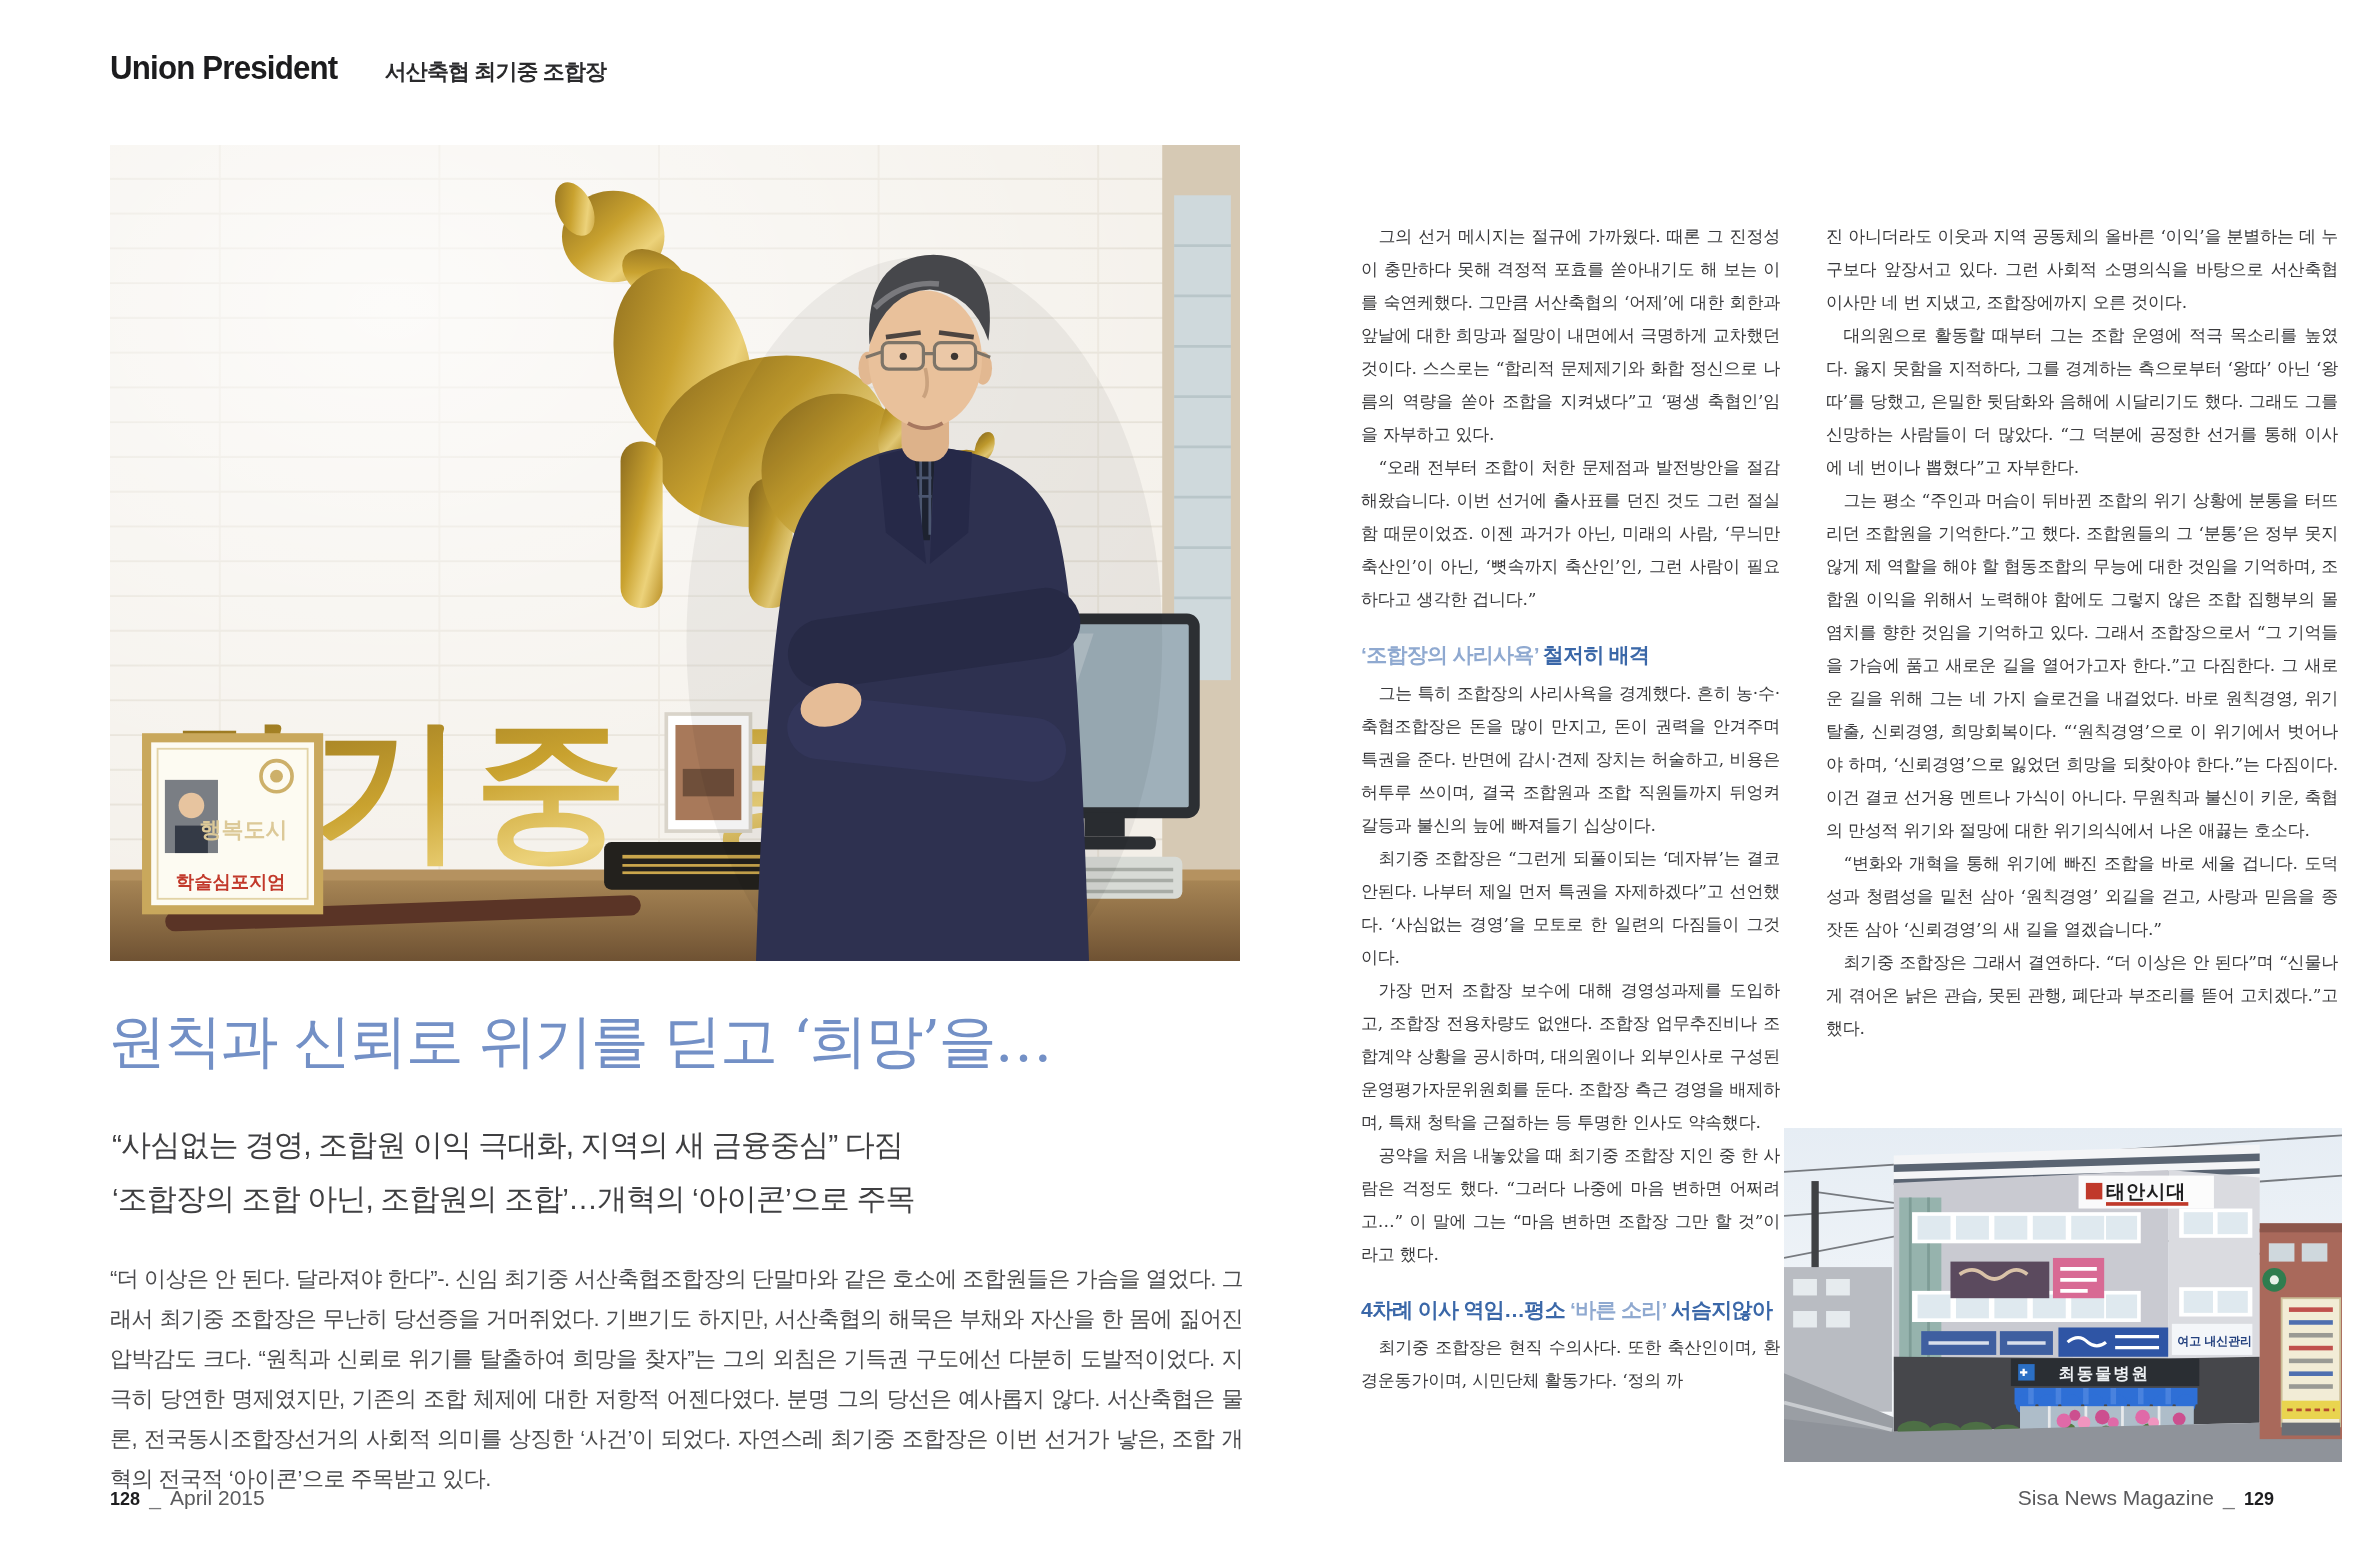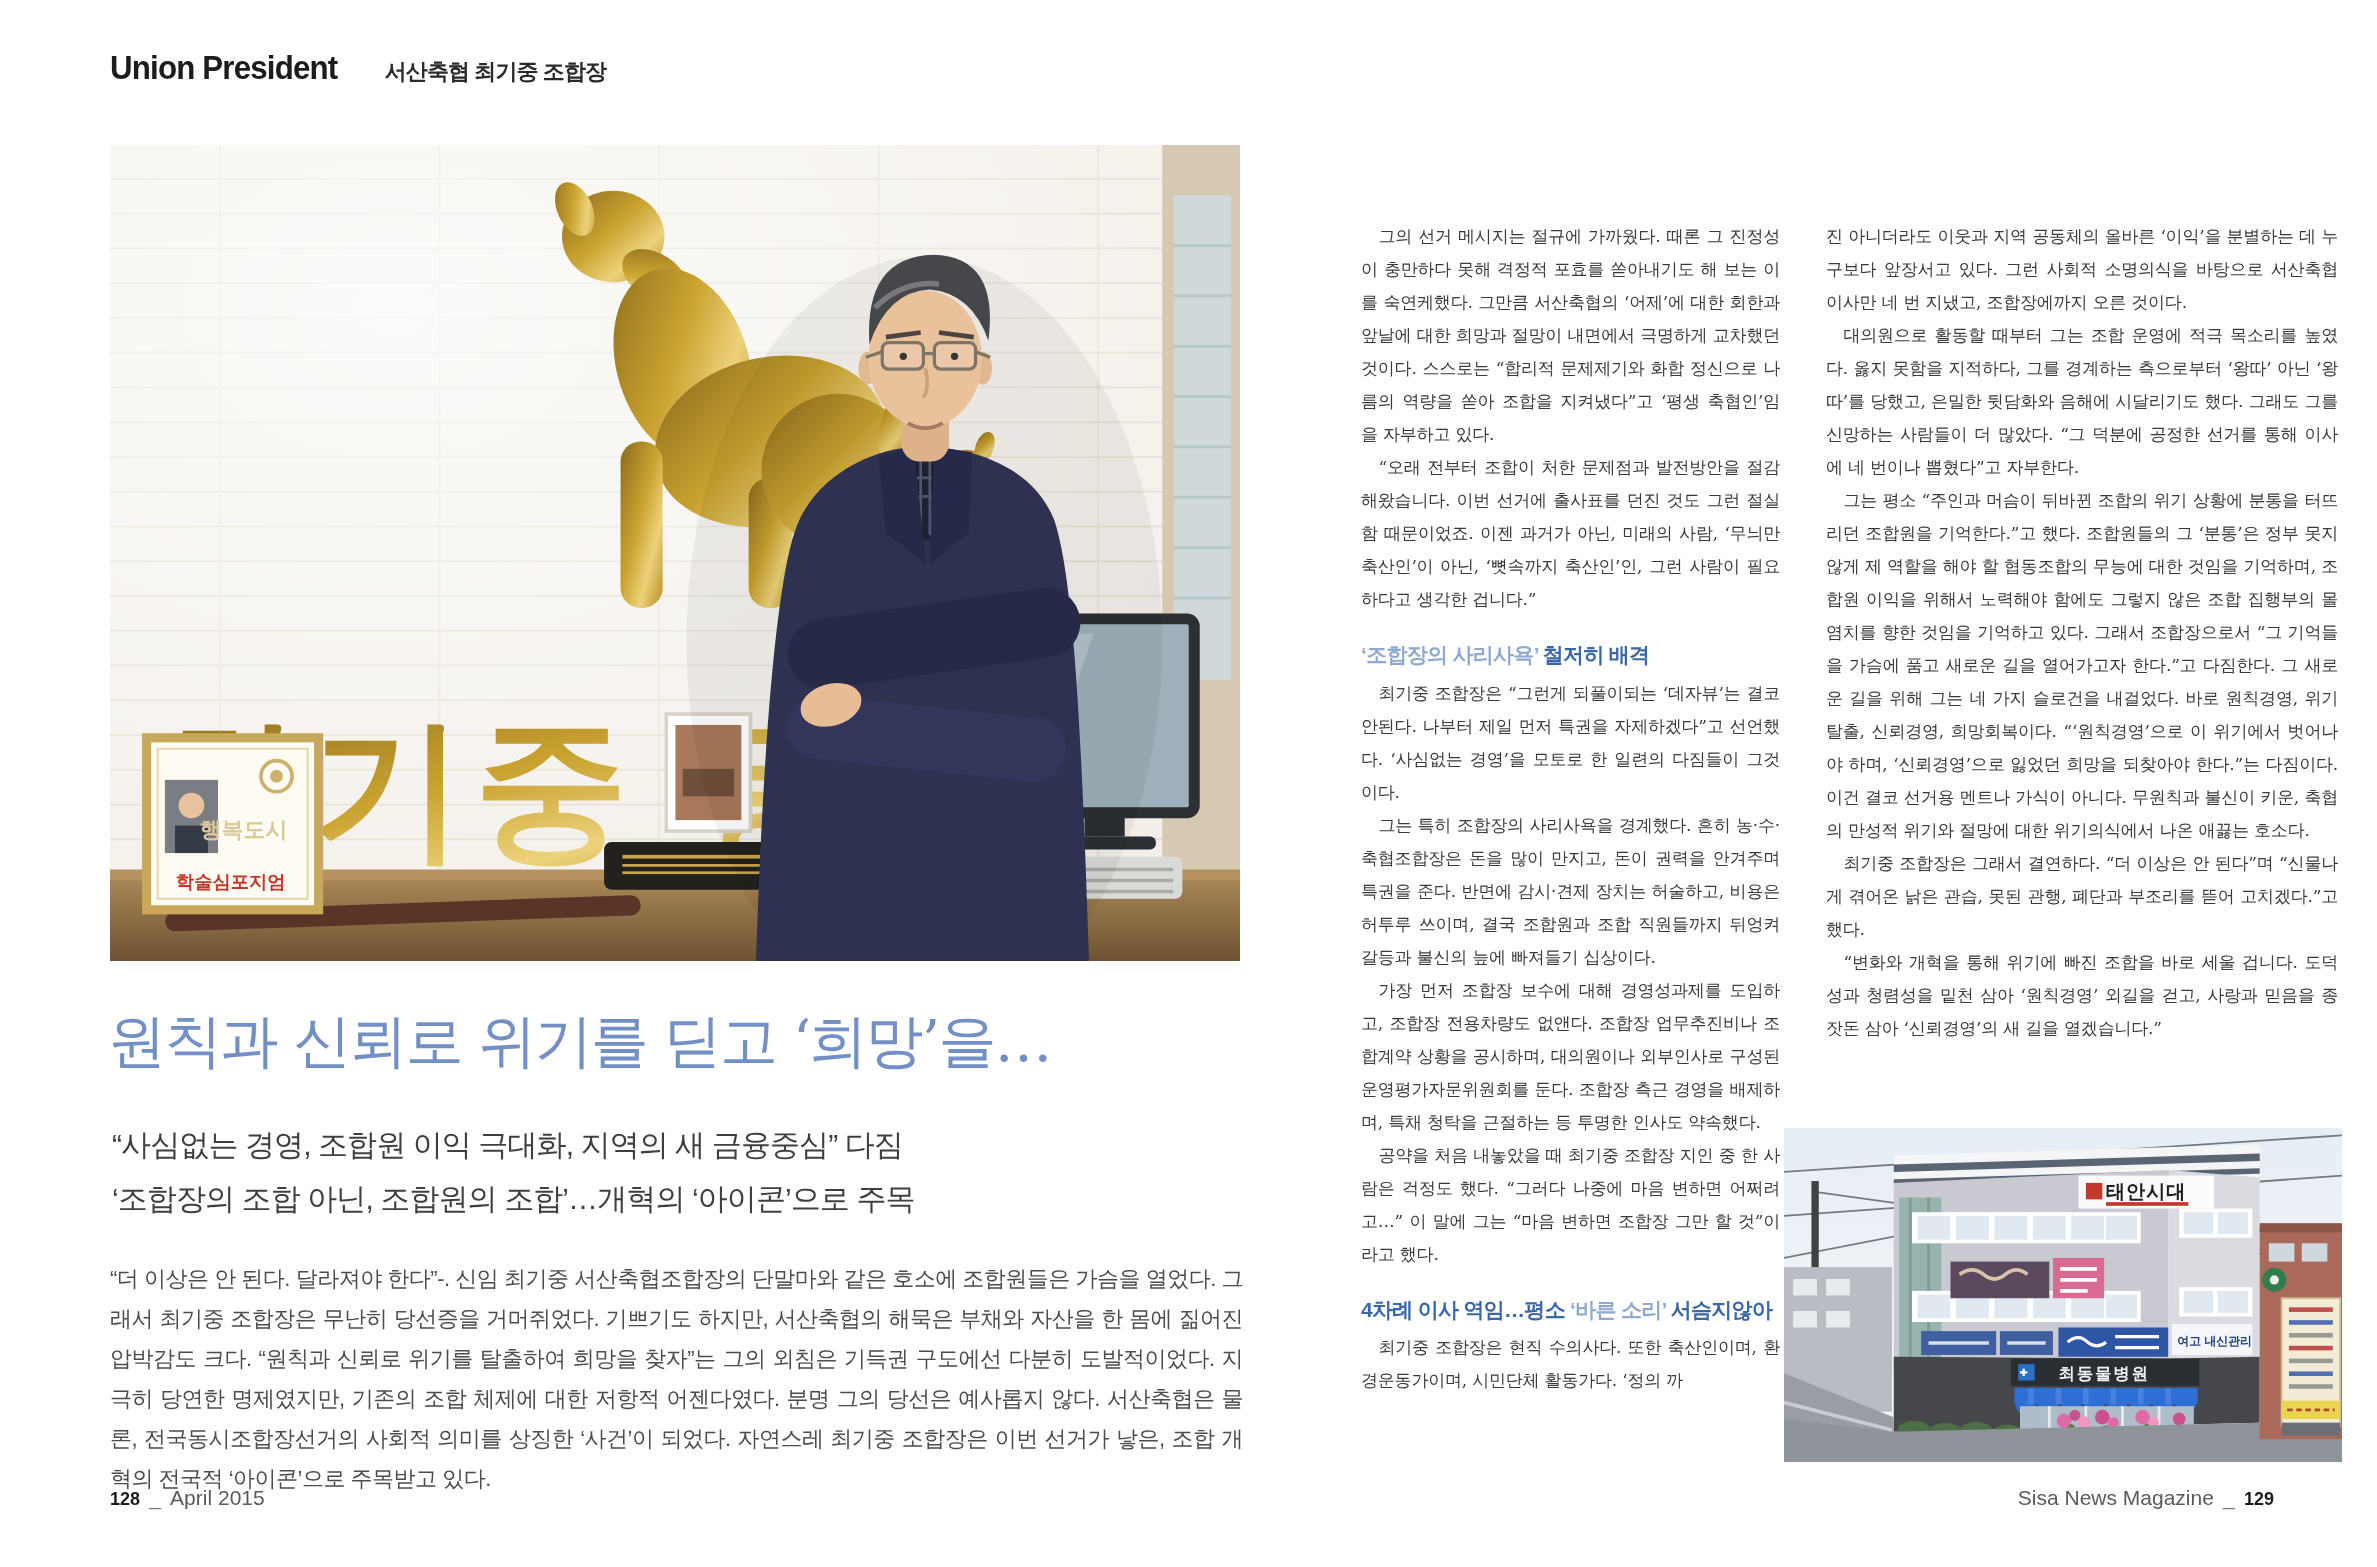--- a/index.html
+++ b/index.html
@@ -191,33 +191,33 @@
   <div class="footer footer-left">
     <span class="folio-num">128</span>
     <span class="folio-sep">_</span>
     <span class="folio-issue">April 2015</span>
   </div>
 
   <div class="col col1">
       <p>그의 선거 메시지는 절규에 가까웠다. 때론 그 진정성이 충만하다 못해 격정적 포효를 쏟아내기도 해 보는 이를 숙연케했다. 그만큼 서산축협의 ‘어제’에 대한 회한과 앞날에 대한 희망과 절망이 내면에서 극명하게 교차했던 것이다. 스스로는 “합리적 문제제기와 화합 정신으로 나름의 역량을 쏟아 조합을 지켜냈다”고 ‘평생 축협인’임을 자부하고 있다.</p>
       <p>“오래 전부터 조합이 처한 문제점과 발전방안을 절감해왔습니다. 이번 선거에 출사표를 던진 것도 그런 절실함 때문이었죠. 이젠 과거가 아닌, 미래의 사람, ‘무늬만 축산인’이 아닌, ‘뼛속까지 축산인’인, 그런 사람이 필요하다고 생각한 겁니다.”</p>
       <h3><span class="tone-light">‘조합장의 사리사욕’</span><span class="tone-dark"> 철저히 배격</span></h3>
+      <p>그는 특히 조합장의 사리사욕을 경계했다. 흔히 농·수·축협조합장은 돈을 많이 만지고, 돈이 권력을 안겨주며 특권을 준다. 반면에 감시·견제 장치는 허술하고, 비용은 허투루 쓰이며, 결국 조합원과 조합 직원들까지 뒤엉켜 갈등과 불신의 늪에 빠져들기 십상이다.</p>
       <p>최기중 조합장은 “그런게 되풀이되는 ‘데자뷰’는 결코 안된다. 나부터 제일 먼저 특권을 자제하겠다”고 선언했다. ‘사심없는 경영’을 모토로 한 일련의 다짐들이 그것이다.</p>
-      <p>그는 특히 조합장의 사리사욕을 경계했다. 흔히 농·수·축협조합장은 돈을 많이 만지고, 돈이 권력을 안겨주며 특권을 준다. 반면에 감시·견제 장치는 허술하고, 비용은 허투루 쓰이며, 결국 조합원과 조합 직원들까지 뒤엉켜 갈등과 불신의 늪에 빠져들기 십상이다.</p>
       <p>가장 먼저 조합장 보수에 대해 경영성과제를 도입하고, 조합장 전용차량도 없앤다. 조합장 업무추진비나 조합계약 상황을 공시하며, 대의원이나 외부인사로 구성된 운영평가자문위원회를 둔다. 조합장 측근 경영을 배제하며, 특채 청탁을 근절하는 등 투명한 인사도 약속했다.</p>
       <p>공약을 처음 내놓았을 때 최기중 조합장 지인 중 한 사람은 걱정도 했다. “그러다 나중에 마음 변하면 어쩌려고…” 이 말에 그는 “마음 변하면 조합장 그만 할 것”이라고 했다.</p>
       <h3><span class="tone-dark">4차례 이사 역임…평소 </span><span class="tone-light">‘바른 소리’</span><span class="tone-dark"> 서슴지않아</span></h3>
       <p>최기중 조합장은 현직 수의사다. 또한 축산인이며, 환경운동가이며, 시민단체 활동가다. ‘정의 까</p>
     </div>
   <div class="col col2">
       <p class="cont">진 아니더라도 이웃과 지역 공동체의 올바른 ‘이익’을 분별하는 데 누구보다 앞장서고 있다. 그런 사회적 소명의식을 바탕으로 서산축협 이사만 네 번 지냈고, 조합장에까지 오른 것이다.</p>
       <p>대의원으로 활동할 때부터 그는 조합 운영에 적극 목소리를 높였다. 옳지 못함을 지적하다, 그를 경계하는 측으로부터 ‘왕따’ 아닌 ‘왕따’를 당했고, 은밀한 뒷담화와 음해에 시달리기도 했다. 그래도 그를 신망하는 사람들이 더 많았다. “그 덕분에 공정한 선거를 통해 이사에 네 번이나 뽑혔다”고 자부한다.</p>
       <p>그는 평소 “주인과 머슴이 뒤바뀐 조합의 위기 상황에 분통을 터뜨리던 조합원을 기억한다.”고 했다. 조합원들의 그 ‘분통’은 정부 못지않게 제 역할을 해야 할 협동조합의 무능에 대한 것임을 기억하며, 조합원 이익을 위해서 노력해야 함에도 그렇지 않은 조합 집행부의 몰염치를 향한 것임을 기억하고 있다. 그래서 조합장으로서 “그 기억들을 가슴에 품고 새로운 길을 열어가고자 한다.”고 다짐한다. 그 새로운 길을 위해 그는 네 가지 슬로건을 내걸었다. 바로 원칙경영, 위기탈출, 신뢰경영, 희망회복이다. “‘원칙경영’으로 이 위기에서 벗어나야 하며, ‘신뢰경영’으로 잃었던 희망을 되찾아야 한다.”는 다짐이다. 이건 결코 선거용 멘트나 가식이 아니다. 무원칙과 불신이 키운, 축협의 만성적 위기와 절망에 대한 위기의식에서 나온 애끓는 호소다.</p>
+      <p>“변화와 개혁을 통해 위기에 빠진 조합을 바로 세울 겁니다. 도덕성과 청렴성을 밑천 삼아 ‘원칙경영’ 외길을 걷고, 사랑과 믿음을 종잣돈 삼아 ‘신뢰경영’의 새 길을 열겠습니다.”</p>
       <p>최기중 조합장은 그래서 결연하다. “더 이상은 안 된다”며 “신물나게 겪어온 낡은 관습, 못된 관행, 폐단과 부조리를 뜯어 고치겠다.”고 했다.</p>
-      <p>“변화와 개혁을 통해 위기에 빠진 조합을 바로 세울 겁니다. 도덕성과 청렴성을 밑천 삼아 ‘원칙경영’ 외길을 걷고, 사랑과 믿음을 종잣돈 삼아 ‘신뢰경영’의 새 길을 열겠습니다.”</p>
     </div>
 
   <figure class="building">
     <svg viewBox="0 0 610 365" preserveAspectRatio="none">
       <defs>
         <linearGradient id="sky" x1="0" y1="0" x2="0" y2="1">
           <stop offset="0" stop-color="#e6edf4"></stop>
             <stop offset="1" stop-color="#f7f9fb"></stop>
         </linearGradient>
       </defs>

